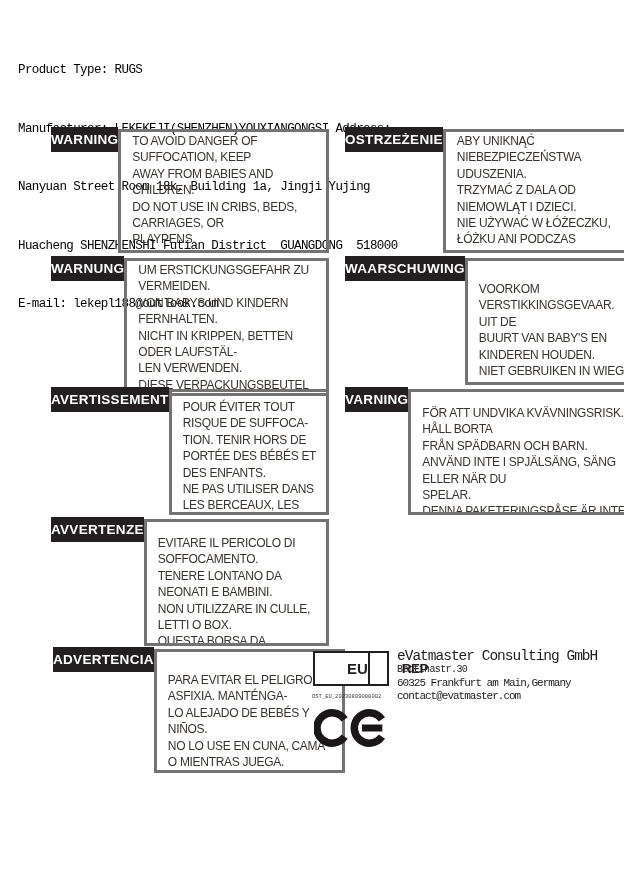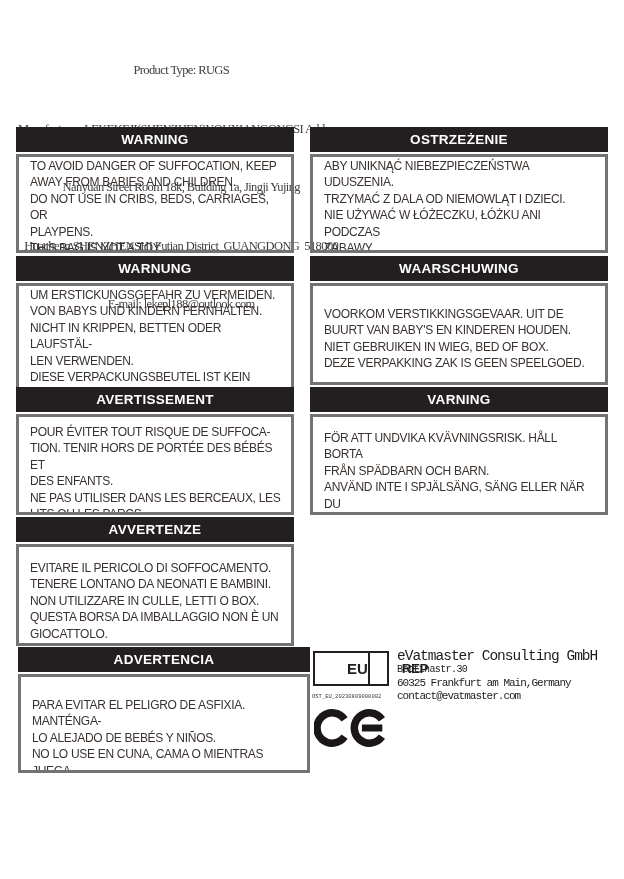--- a/index.html
+++ b/index.html
@@ -1,23 +1,23 @@
 <!DOCTYPE html>
 <html><head>
 <meta charset="utf-8">
 <style>
   html,body{margin:0;padding:0;background:#ffffff;}
   .page{position:relative;width:624px;height:879px;background:#ffffff;overflow:hidden;
         font-family:"Liberation Sans","DejaVu Sans",sans-serif;}
   
   .info{position:absolute;left:18px;top:22px;
-        font-family:Liberation Serif, serif;
-        font-size:12.5px;line-height:19.5px;letter-spacing:-0.6px;color:#404040;white-space:pre;text-align:center;}
+        font-family:Liberation Mono, monospace;
+        font-size:12.5px;line-height:19.5px;letter-spacing:-0.6px;color:#000000;white-space:pre;}
   
-  .cell{position:absolute;display:flex;flex-direction:column;}
+  .cell{position:absolute;display:flex;flex-direction:row;margin-left:35px;}
   .cell .hdr{background:#231f20;color:#ffffff;height:25px;flex:none;
              display:flex;align-items:center;justify-content:center;
              font-weight:bold;font-size:13.5px;letter-spacing:0.3px;}
   .cell .body{border:3px solid #737373;margin-top:2px;flex:1;
               padding:1px 8px 4px 11px;
               font-size:12px;line-height:16.4px;letter-spacing:-0.3px;
               color:#39322f;white-space:pre-line;overflow:hidden;}
   .pad-lg{padding-top:20px !important;}
   .pad-md{padding-top:13px !important;}
   

